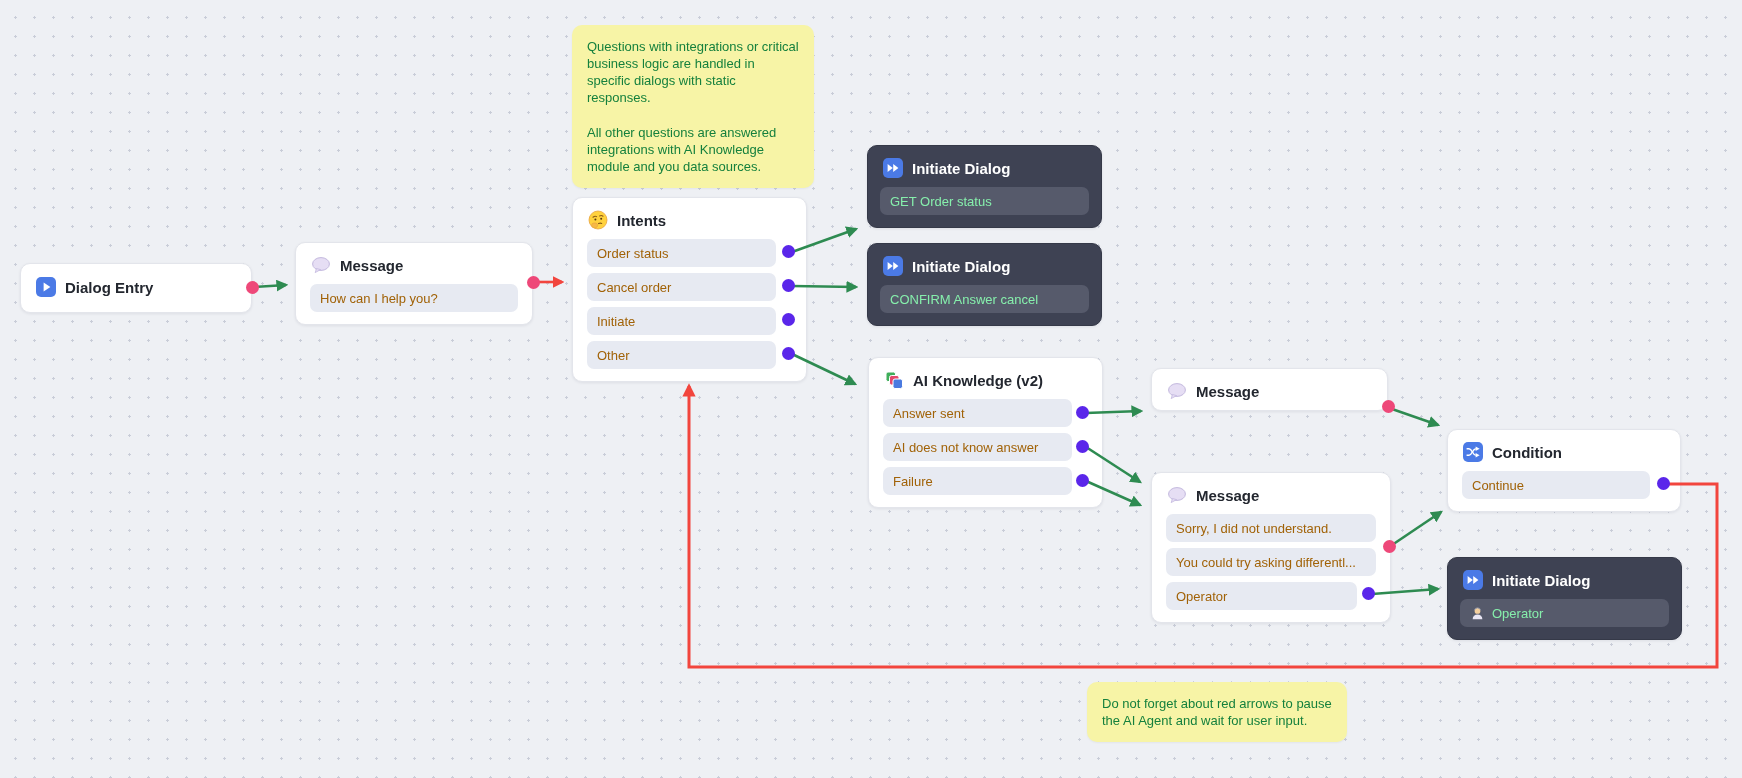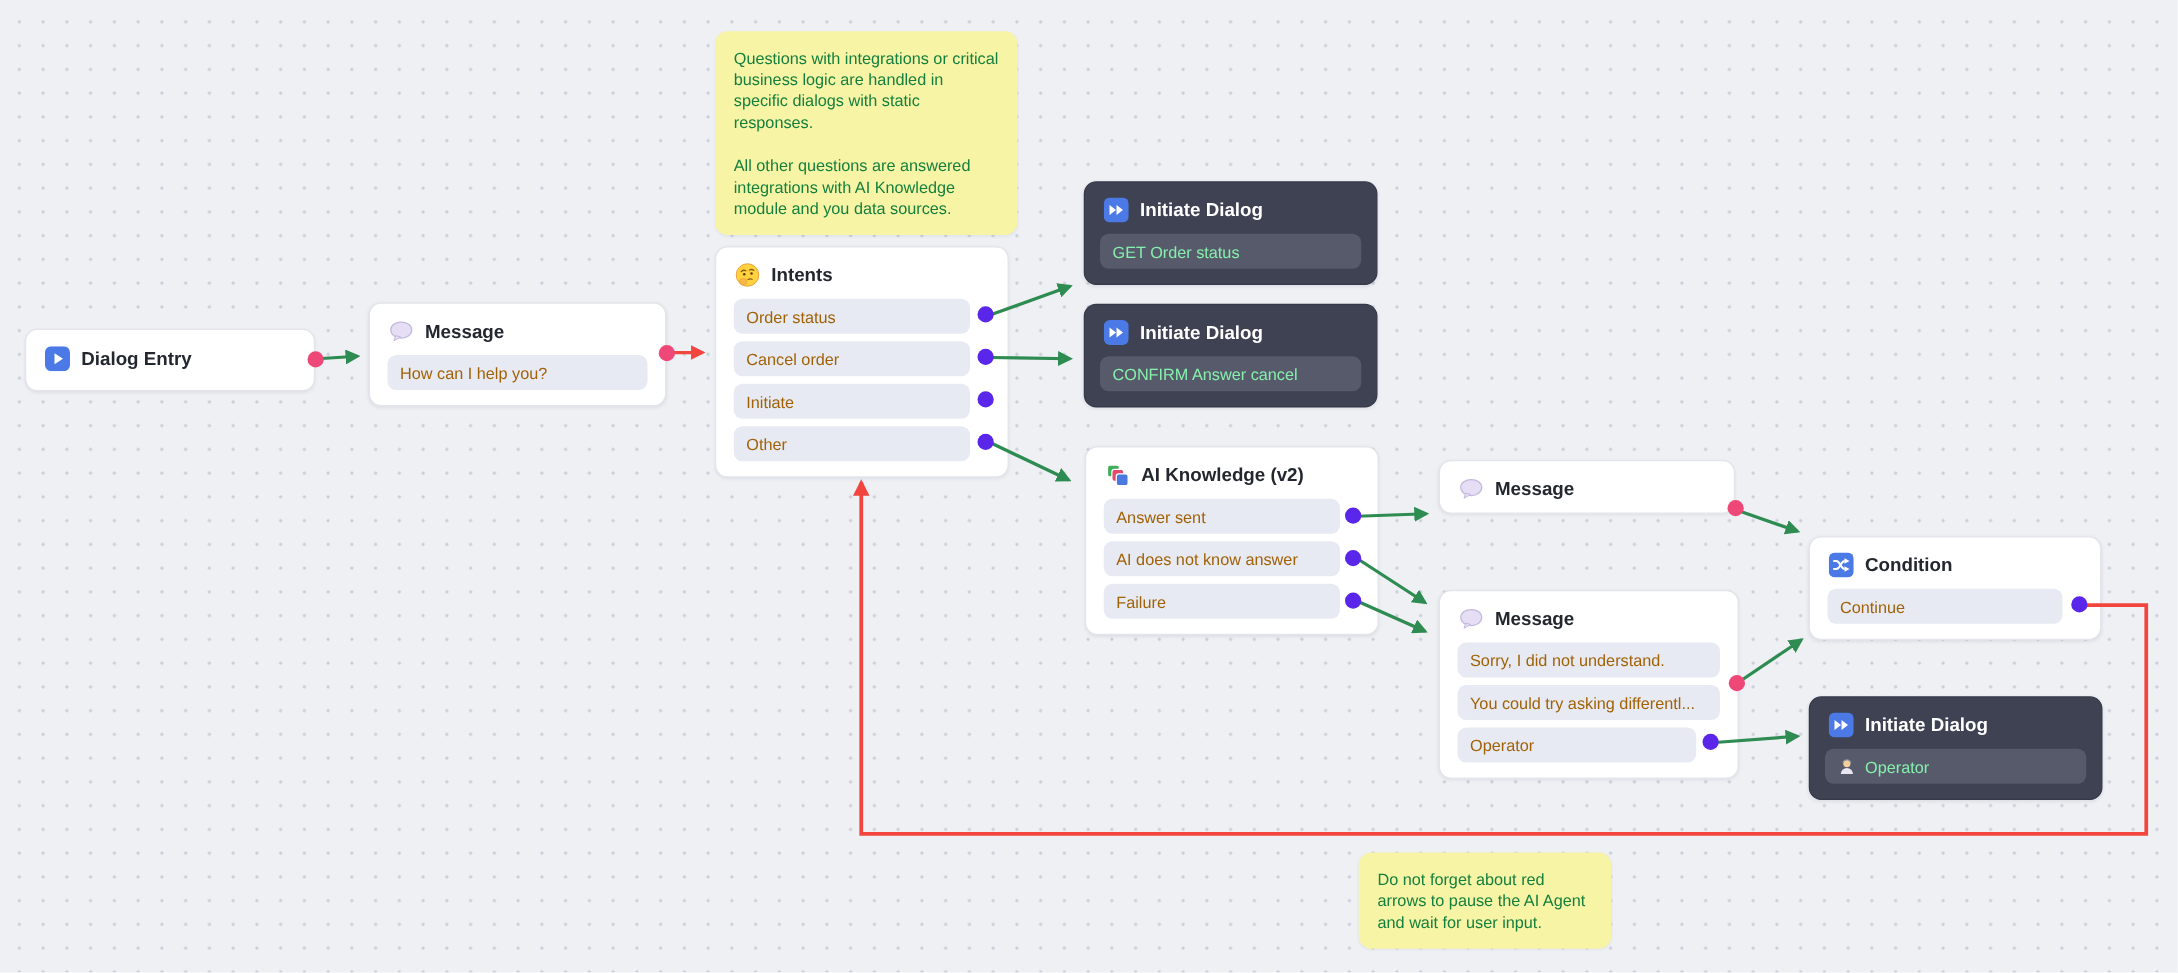--- a/index.html
+++ b/index.html
@@ -74,21 +74,21 @@
     <g stroke="#f2453d" fill="none">
       <path d="M536,282 L562,282" stroke-width="2.6" marker-end="url(#ah-red)"></path>
       <path d="M1666,484 L1717,484 L1717,667 L689,667 L689,386" stroke-width="3" marker-end="url(#ah-red)"></path>
     </g>
   </svg>
 
   <div class="note" style="left:572px; top:25px; width:242px;">
     <p>Questions with integrations or critical business logic are handled in specific dialogs with static responses.</p>
     <p>All other questions are answered integrations with AI Knowledge module and you data sources.</p>
   </div>
-  <div class="note" style="left:1087px; top:682px; width:202px;">
+  <div class="note" style="left:1087px; top:682px; width:260px;">
     <p>Do not forget about red arrows to pause the AI Agent and wait for user input.</p>
   </div>
 
   <div class="node" style="left:20px; top:263px; width:232px; height:50px;">
     <div class="node-title solo">
       <span class="t-icon">
         <svg width="20" height="20" viewBox="0 0 20 20">
             <rect width="20" height="20" rx="5" fill="#4b7ae6"></rect>
             <path d="M7.6,5.6 L14.4,10 L7.6,14.4 z" fill="#fff"></path>
           </svg>

